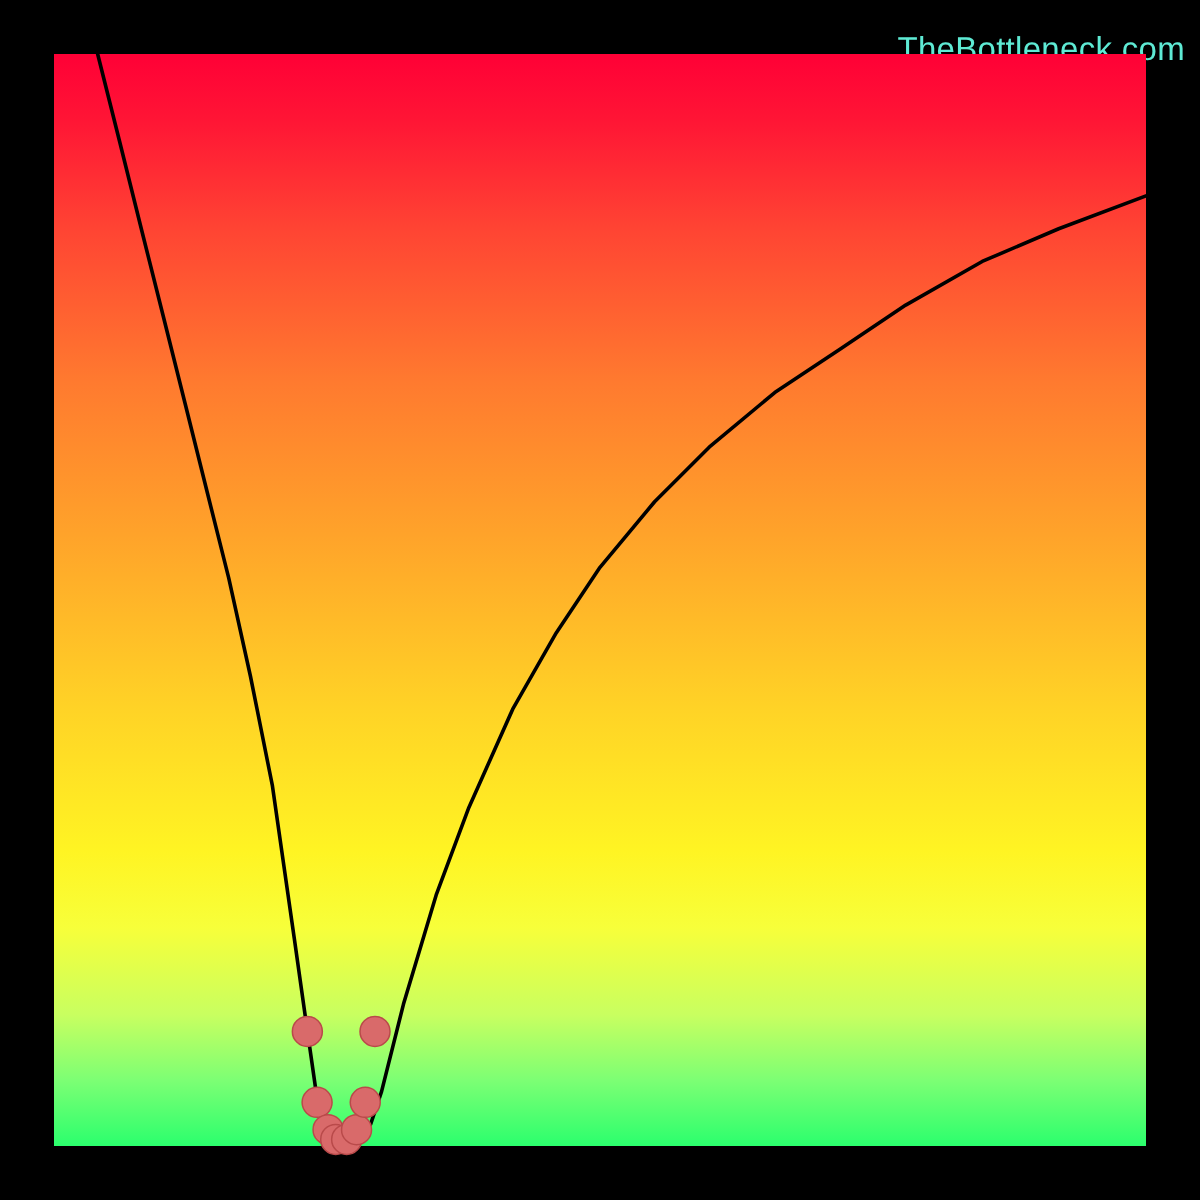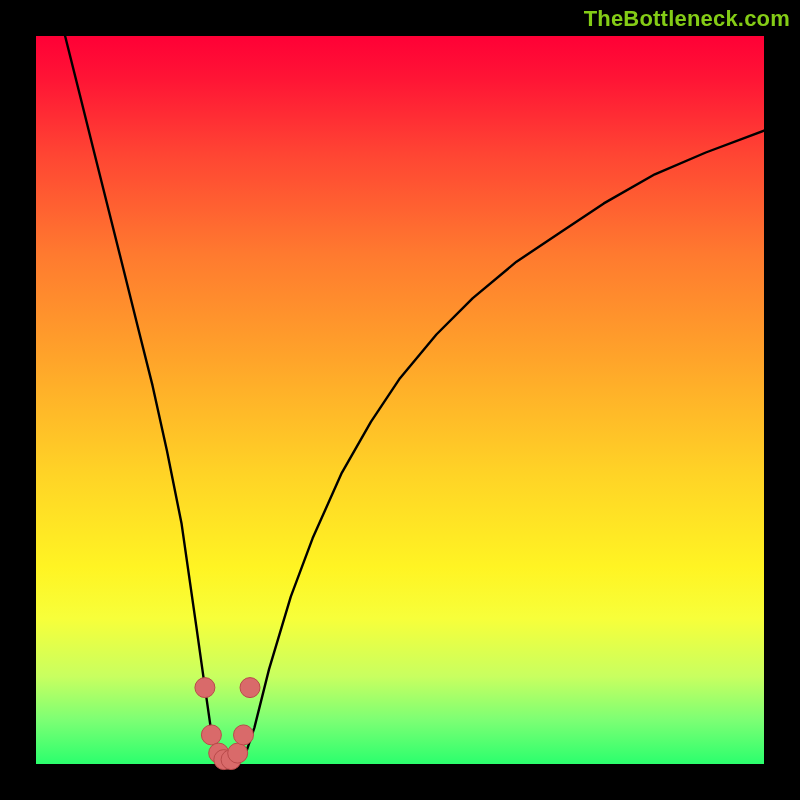--- a/index.html
+++ b/index.html
@@ -33,25 +33,25 @@
       #ffa32a 44%,
       #ffd326 60%,
       #fff423 73%,
       #f7ff3a 80%,
       #c8ff60 88%,
       #7cff74 94%,
       #2bff6d 100%);
   }
   .watermark {
     position: absolute;
-    top: 6px;
+    top: 20px;
     right: 10px;
-    color: #84cc16;
+    color: #5eead4;
     font-size: 22px;
-    font-weight: 700;
+    font-weight: 400;
     letter-spacing: 0.2px;
     user-select: none;
   }
   svg.curve {
     position: absolute;
     left: 0;
     top: 0;
     width: 728px;
     height: 728px;
     overflow: visible;

